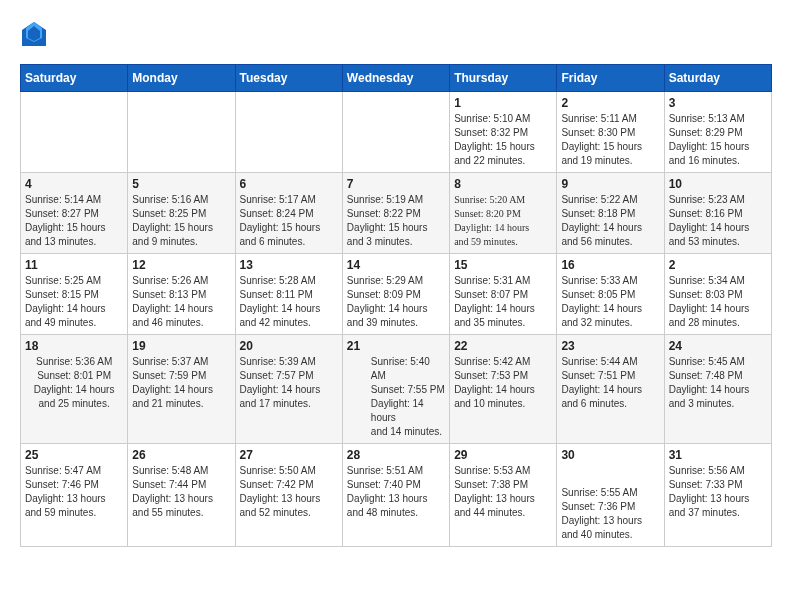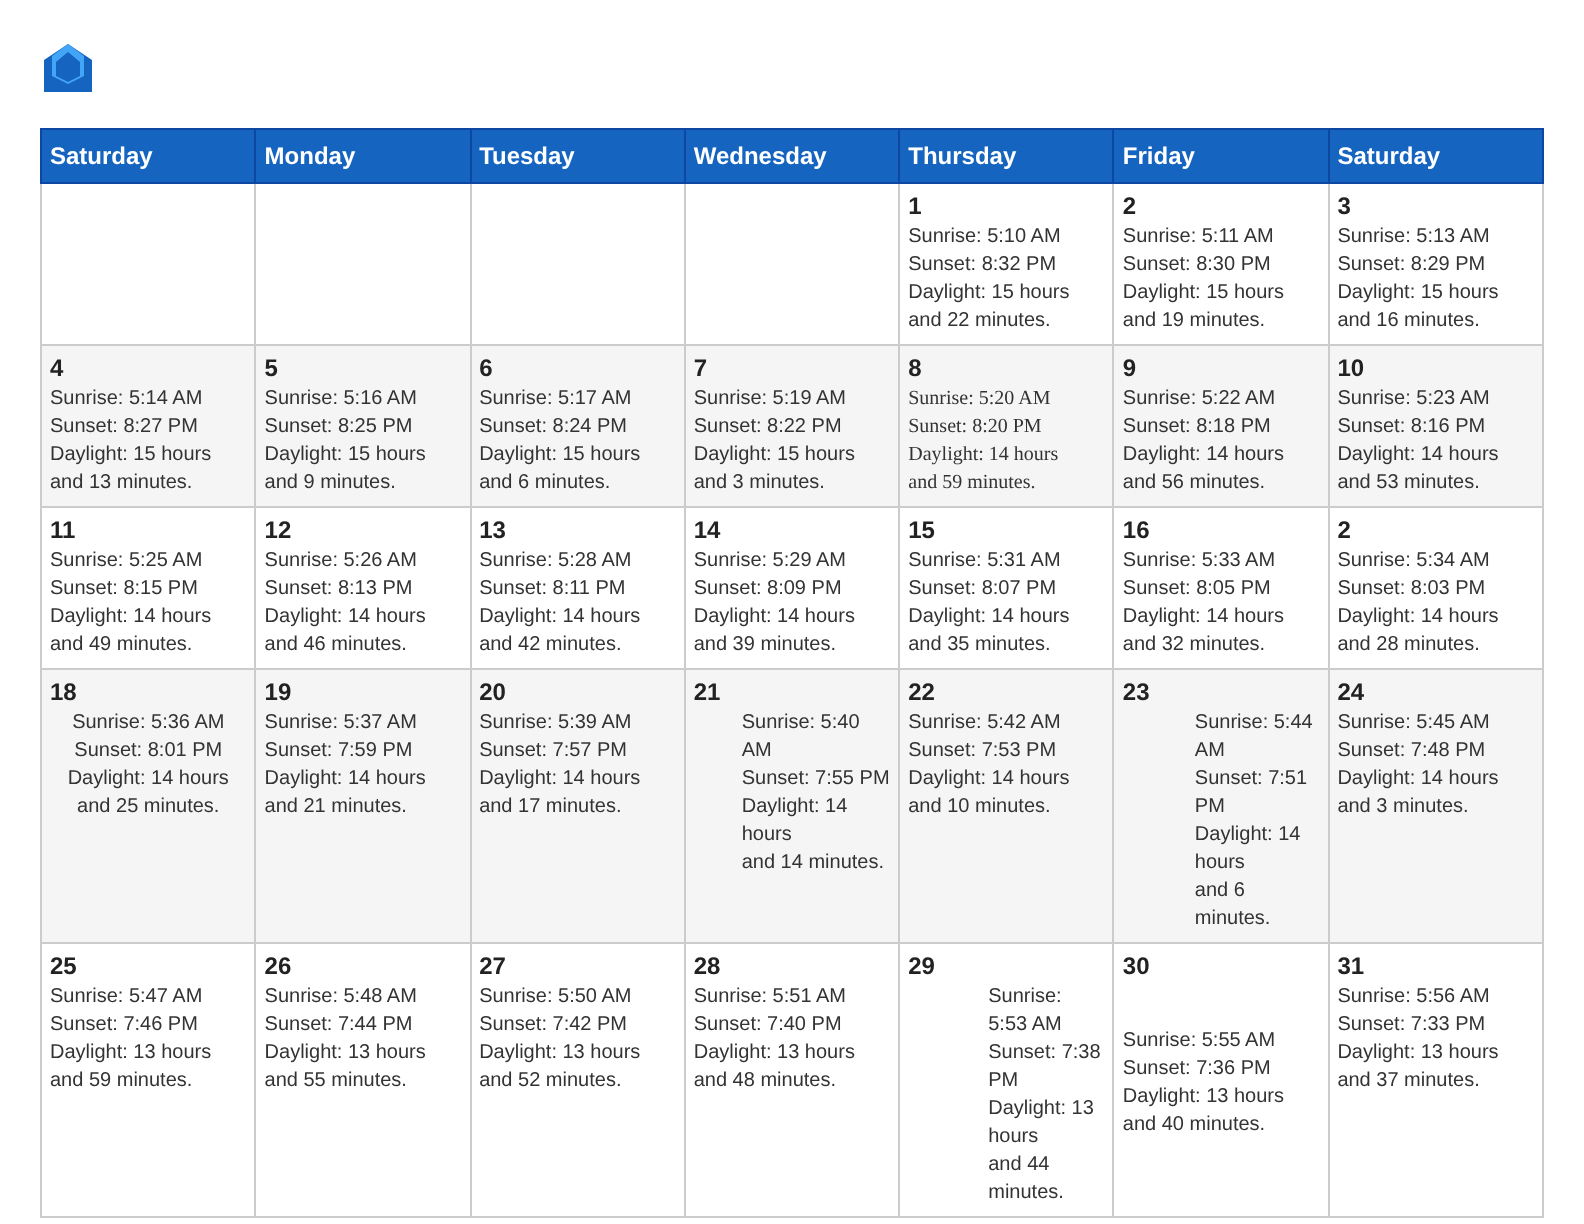--- a/index.html
+++ b/index.html
@@ -280,21 +280,21 @@
         </td>
         <td>
           <div class="day-num">22</div>
           <div class="day-info" style="white-space: pre-line;">Sunrise: 5:42 AM
 Sunset: 7:53 PM
 Daylight: 14 hours
 and 10 minutes.</div>
         </td>
         <td>
           <div class="day-num">23</div>
-          <div class="day-info" style="white-space: pre-line; margin-left: 36px;">Sunrise: 5:44 AM
+          <div class="day-info" style="white-space: pre-line;">Sunrise: 5:44 AM
 Sunset: 7:51 PM
 Daylight: 14 hours
 and 6 minutes.</div>
         </td>
         <td>
           <div class="day-num">24</div>
           <div class="day-info" style="white-space: pre-line;">Sunrise: 5:45 AM
 Sunset: 7:48 PM
 Daylight: 14 hours
 and 3 minutes.</div>
@@ -324,21 +324,21 @@
         </td>
         <td>
           <div class="day-num">28</div>
           <div class="day-info" style="white-space: pre-line;">Sunrise: 5:51 AM
 Sunset: 7:40 PM
 Daylight: 13 hours
 and 48 minutes.</div>
         </td>
         <td>
           <div class="day-num">29</div>
-          <div class="day-info" style="white-space: pre-line; margin-left: 40px;">Sunrise: 5:53 AM
+          <div class="day-info" style="white-space: pre-line;">Sunrise: 5:53 AM
 Sunset: 7:38 PM
 Daylight: 13 hours
 and 44 minutes.</div>
         </td>
         <td>
           <div class="day-num">30</div>
           <div class="day-info" style="white-space: pre-line; margin-top: 24px;">Sunrise: 5:55 AM
 Sunset: 7:36 PM
 Daylight: 13 hours
 and 40 minutes.</div>

